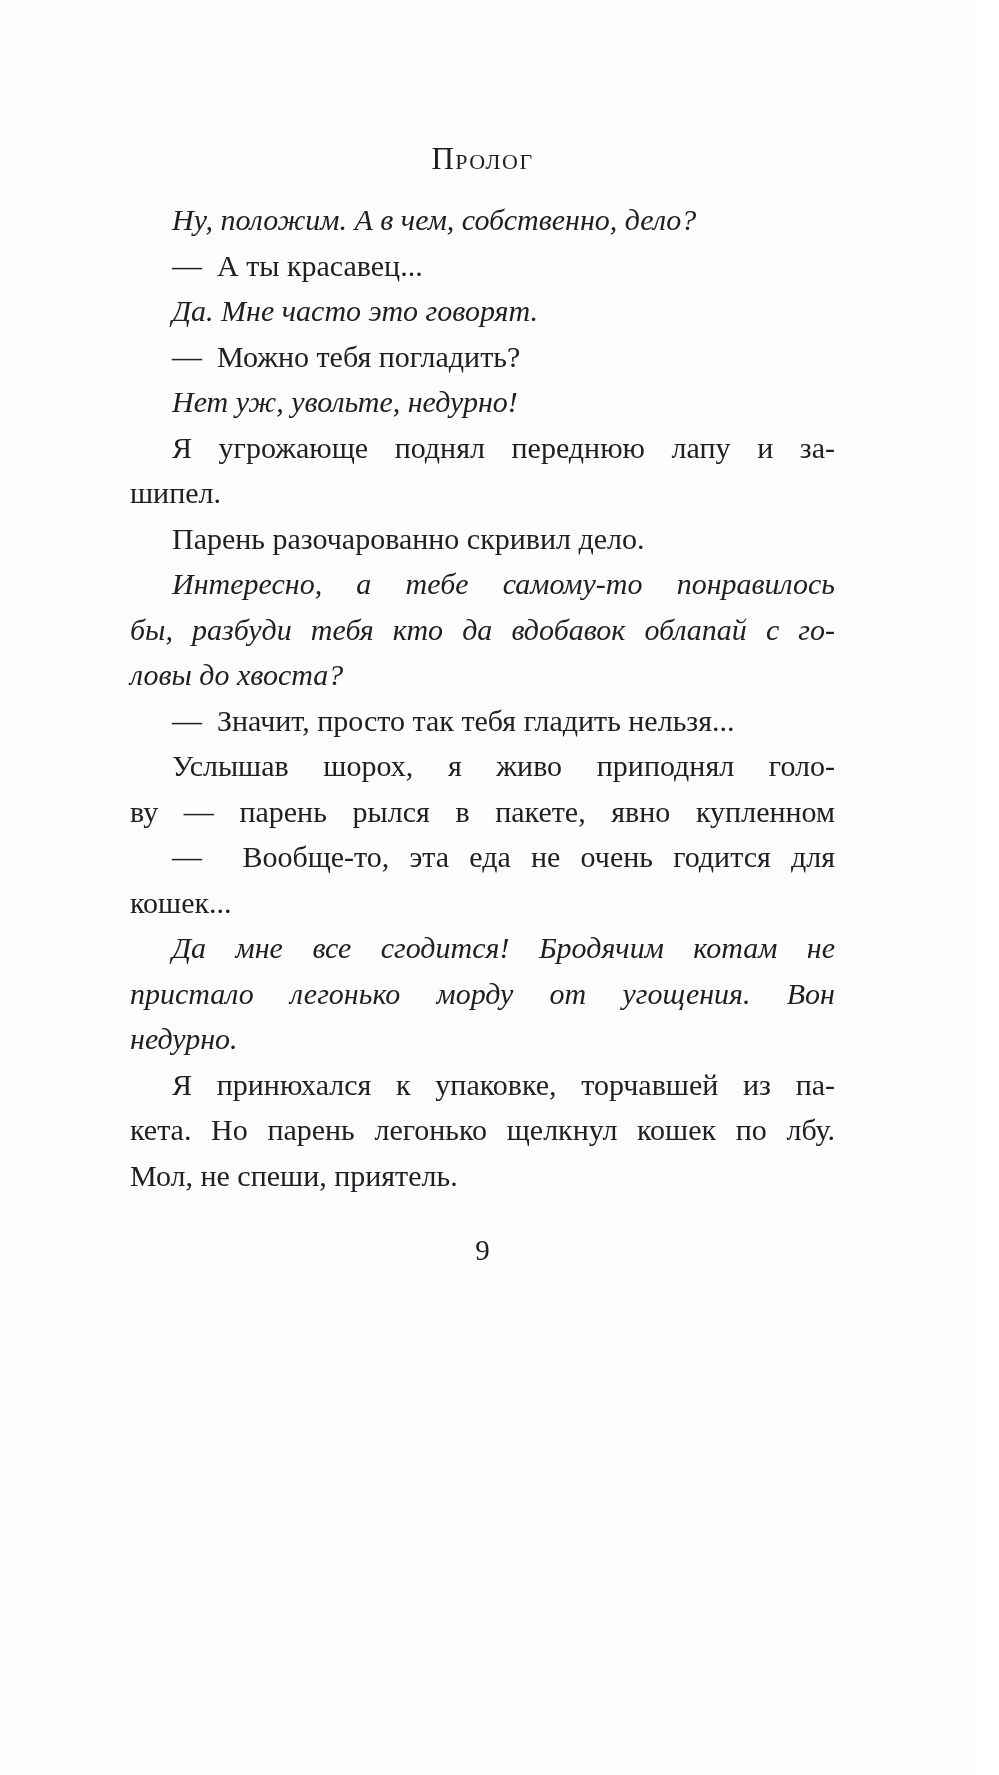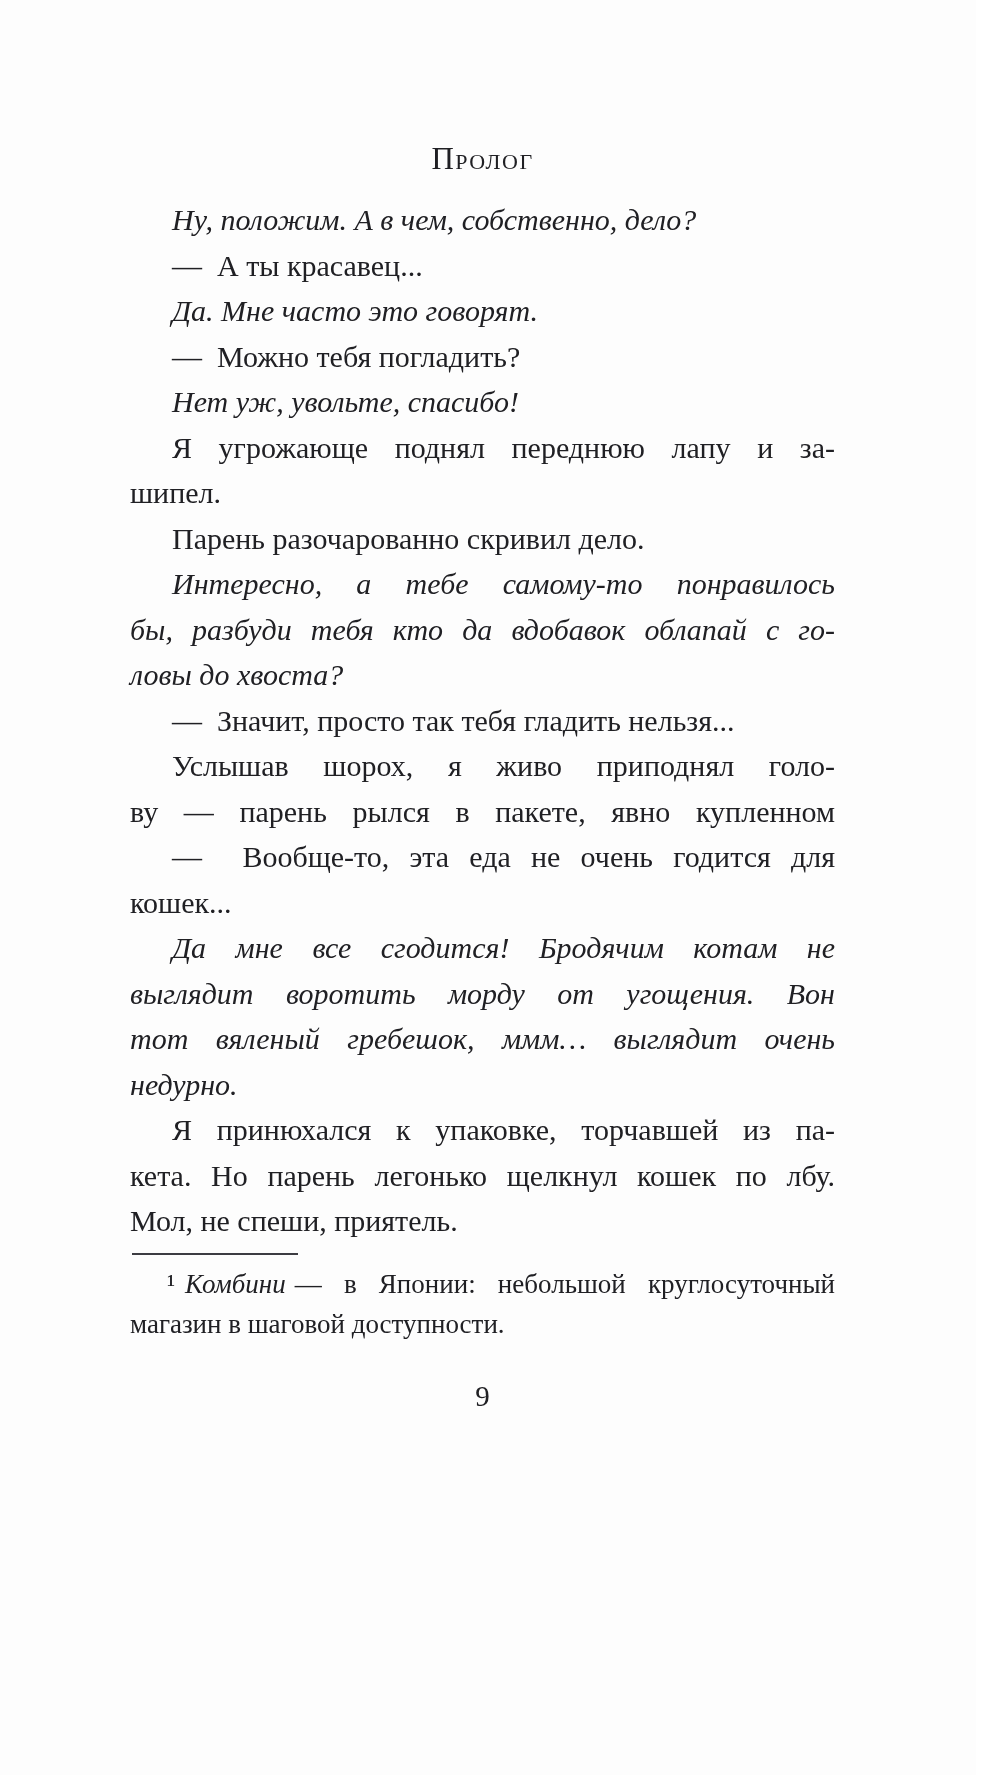--- a/index.html
+++ b/index.html
@@ -94,21 +94,21 @@
         <div class="para">
           <div class="ln first">—  А ты красавец...</div>
         </div>
         <div class="para italic">
           <div class="ln first">Да. Мне часто это говорят.</div>
         </div>
         <div class="para">
           <div class="ln first">—  Можно тебя погладить?</div>
         </div>
         <div class="para italic">
-          <div class="ln first">Нет уж, увольте, спасибо!</div>
+          <div class="ln first">Нет уж, увольте, недурно!</div>
         </div>
         <div class="para">
           <div class="ln first just">Я угрожающе поднял переднюю лапу и за-</div>
           <div class="ln">шипел.</div>
         </div>
         <div class="para">
           <div class="ln first">Парень разочарованно скривил дело.</div>
         </div>
         <div class="para italic">
           <div class="ln first just">Интересно, а тебе самому-то понравилось</div>
@@ -121,33 +121,27 @@
         <div class="para">
           <div class="ln first just">Услышав шорох, я живо приподнял голо-</div>
           <div class="ln just">ву — парень рылся в пакете, явно купленном</div>
         </div>
         <div class="para">
           <div class="ln first just">—  Вообще-то, эта еда не очень годится для</div>
           <div class="ln">кошек...</div>
         </div>
         <div class="para italic">
           <div class="ln first just">Да мне все сгодится! Бродячим котам не</div>
-          <div class="ln just">выглядит воротить морду от угощения. Вон</div>
-          <div class="ln just">тот вяленый гребешок, ммм… выглядит очень</div>
+          <div class="ln just">пристало легонько морду от угощения. Вон</div>
           <div class="ln">недурно.</div>
         </div>
         <div class="para">
           <div class="ln first just">Я принюхался к упаковке, торчавшей из па-</div>
           <div class="ln just">кета. Но парень легонько щелкнул кошек по лбу.</div>
           <div class="ln">Мол, не спеши, приятель.</div>
         </div>
       </div>
 
-    <div class="footnote">
-      <div class="fn-rule"></div>
-      <div class="fn-line first"><span class="fn-marker">¹</span><span class="fn-term">Комбини</span><span class="fn-rest">— в Японии: небольшой круглосуточный</span></div>
-      <div class="fn-line">магазин в шаговой доступности.</div>
-    </div>
 
     <div class="page-number">9</div>
 
   </div>
 </div>
 
 </body></html>

